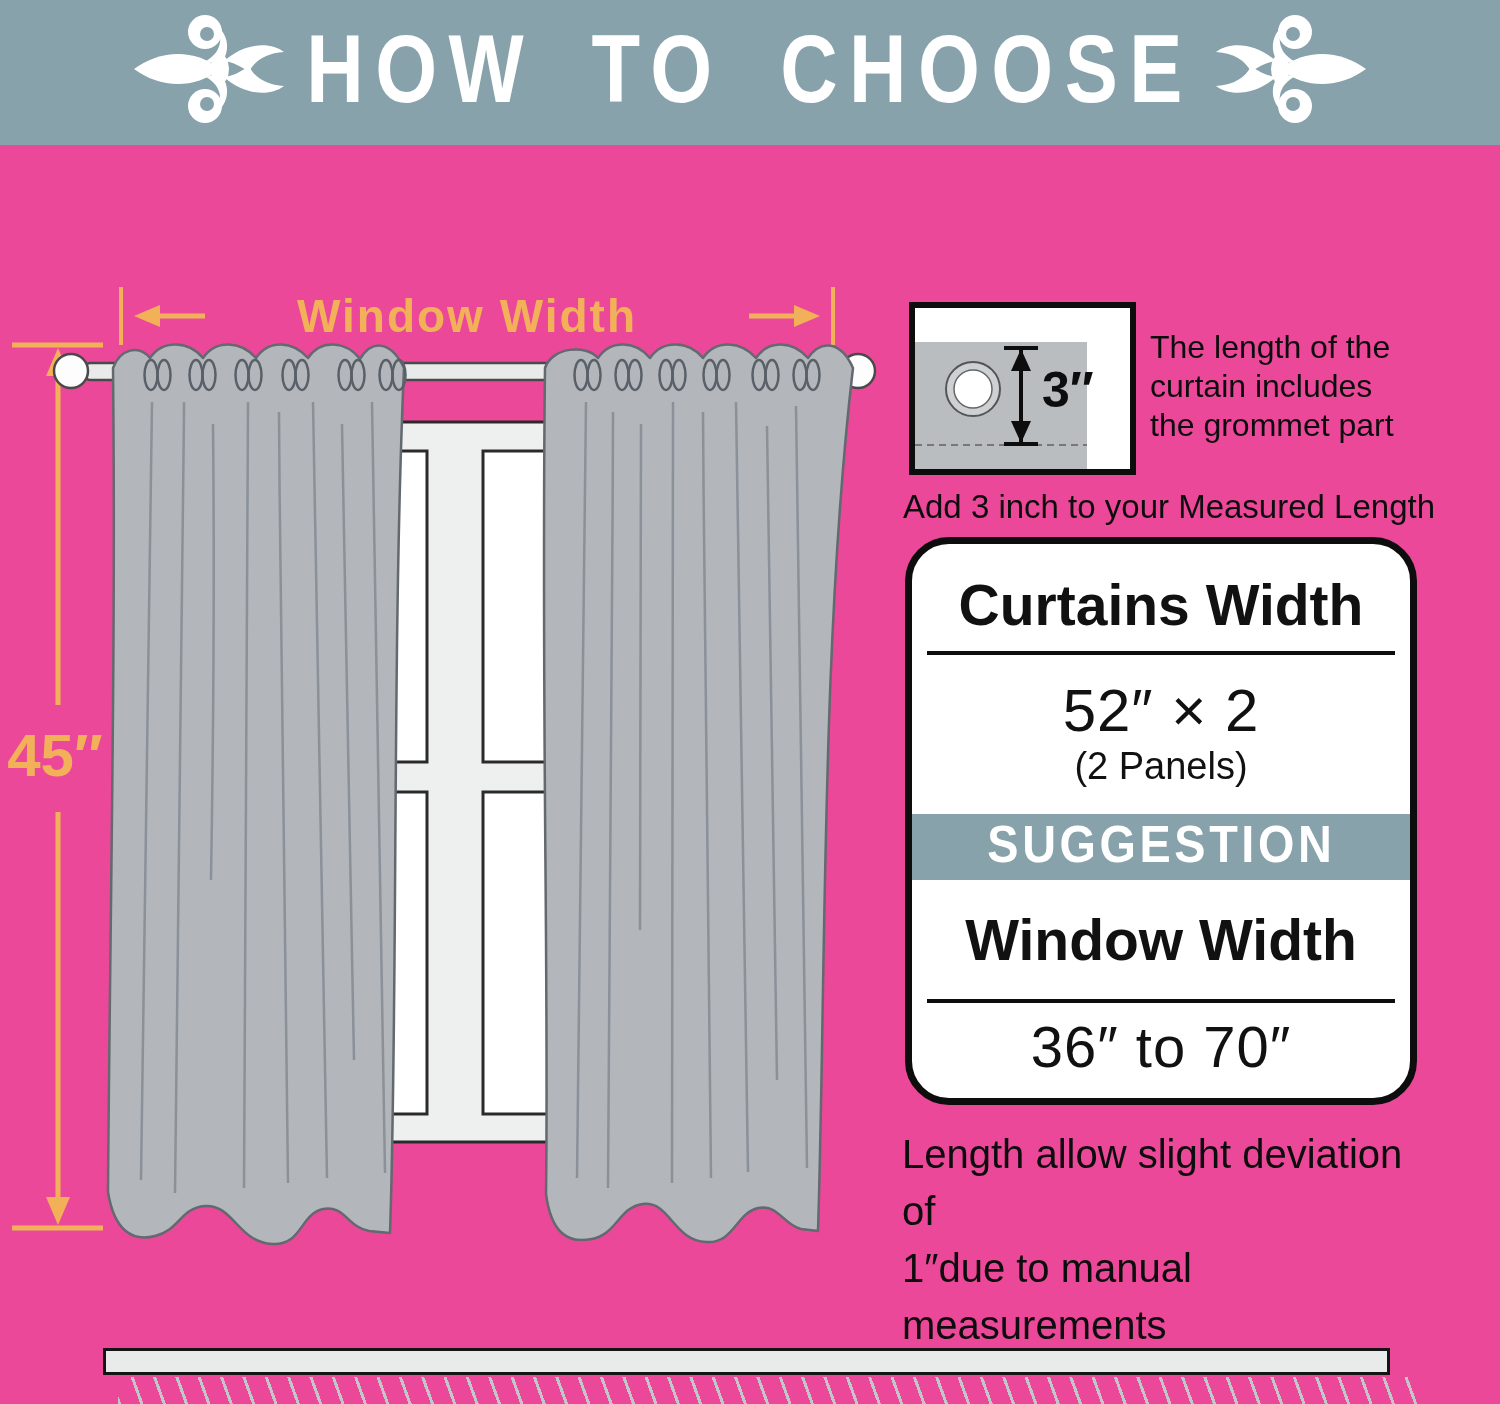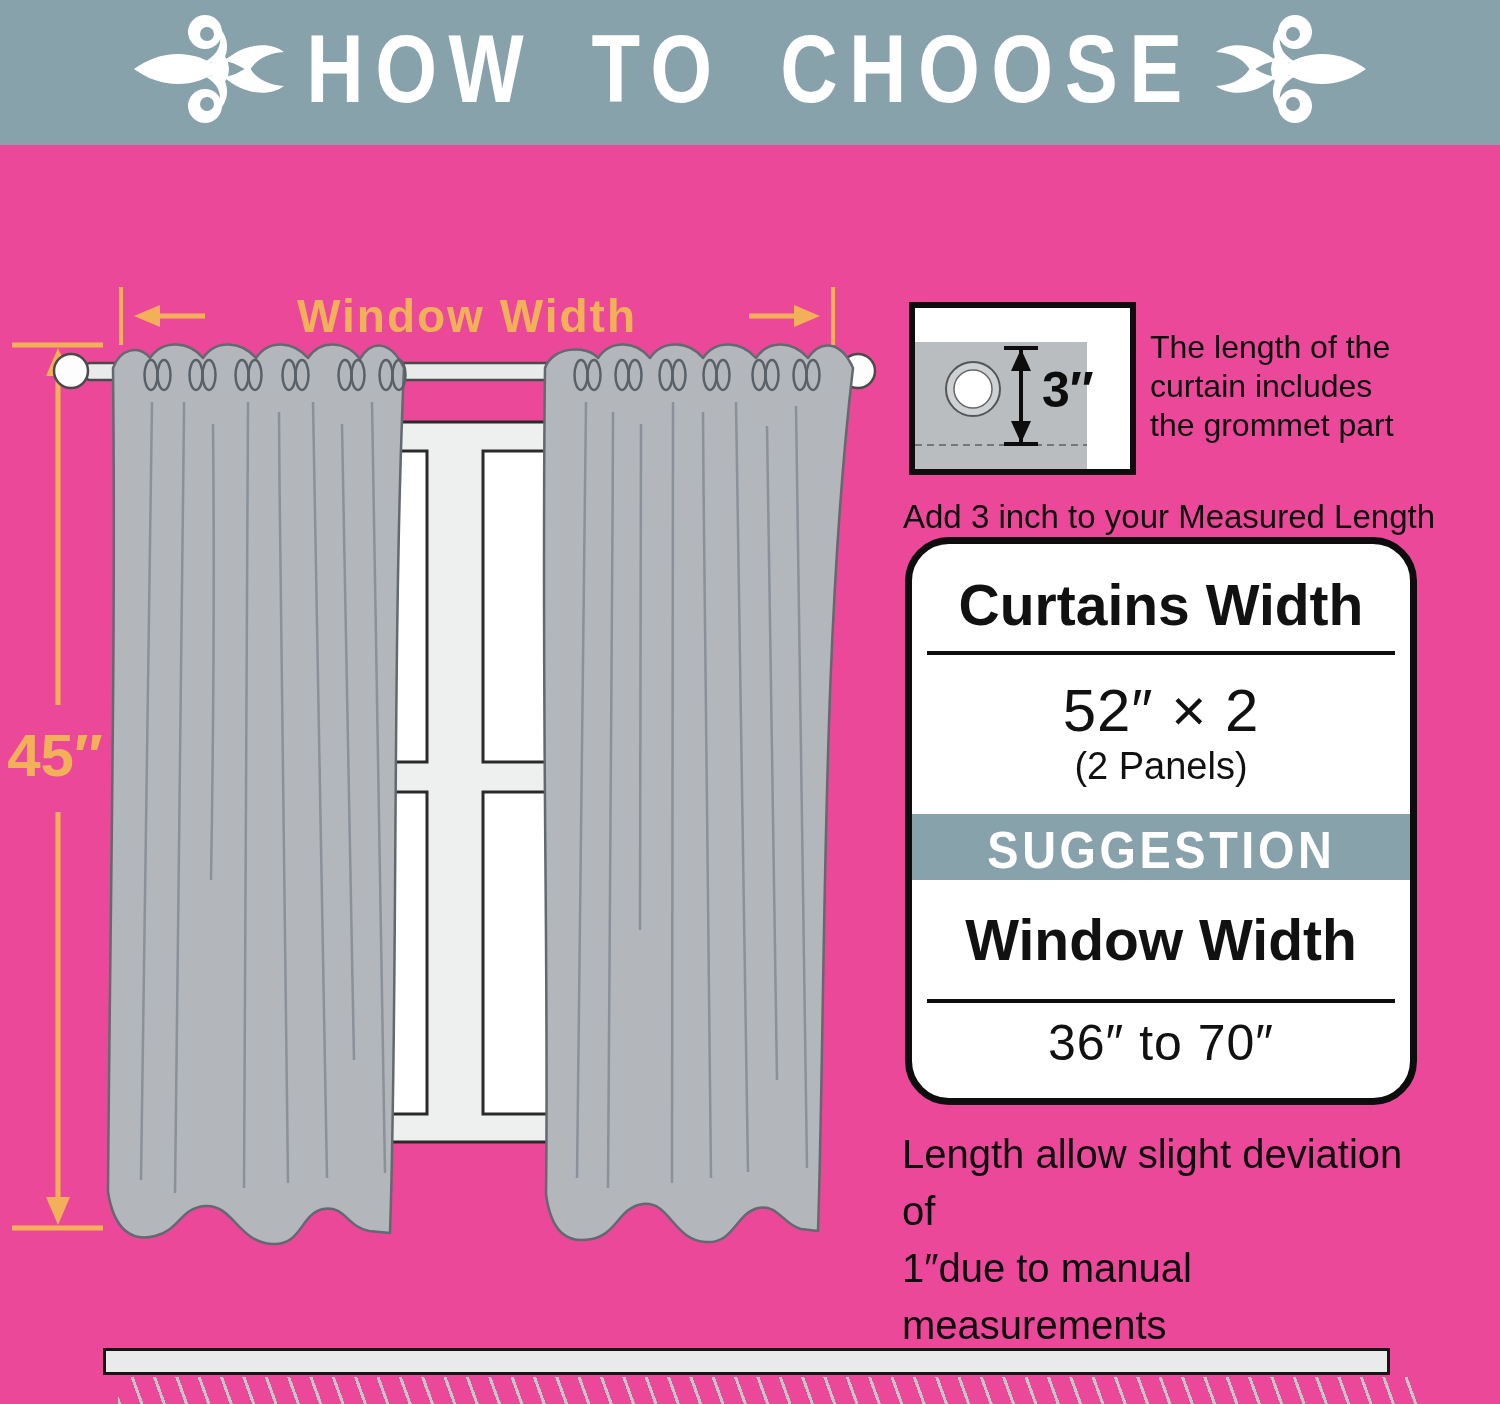--- a/index.html
+++ b/index.html
@@ -18,35 +18,35 @@
   .fleur-left{left:128px;transform:scaleX(-1);}
   .fleur-right{right:128px;}
   
   .illustration{position:absolute;left:0;top:150px;width:900px;height:1254px;}
   
   .grommet-svg{position:absolute;left:905px;top:295px;width:240px;height:190px;}
   .grommet-caption{
     position:absolute;left:1150px;top:328px;width:280px;
     font-size:32px;line-height:39px;color:#0d0d0d;
   }
-  .add-note{position:absolute;left:903px;top:498px;width:560px;font-size:33px;color:#0d0d0d;}
+  .add-note{position:absolute;left:903px;top:488px;width:560px;font-size:33px;color:#0d0d0d;}
   
   .suggestion-box{
     position:absolute;left:905px;top:537px;width:512px;height:568px;box-sizing:border-box;
     border:7px solid #0d0d0d;border-radius:44px;background:#fff;overflow:hidden;
     text-align:center;
   }
   .box-title{font-size:57px;font-weight:700;line-height:1.15;margin:29px 6px 0;}
   .box-title.second{margin-top:28px;}
   .divider{width:calc(100% - 30px);height:4px;background:#0d0d0d;margin:12px auto 0;}
   .divider.second{margin-top:26px;}
   .box-value{font-size:60px;font-weight:400;line-height:1.12;margin-top:22px;letter-spacing:1px;}
-  .box-value.second{font-size:50px;margin-top:12px;}
+  .box-value.second{font-size:58px;margin-top:12px;}
   .box-subnote{font-size:38px;line-height:1.1;margin-top:2px;}
-  .band{margin-top:26px;height:66px;background:#87a2ab;display:flex;align-items:flex-end;justify-content:center;}
+  .band{margin-top:26px;height:66px;background:#87a2ab;display:flex;align-items:flex-start;justify-content:center;}
   .band span{
     display:inline-block;color:#fff;font-size:52px;font-weight:700;
     letter-spacing:4px;transform:scaleX(.9);white-space:nowrap;
   }
   
   .footnote{position:absolute;left:902px;top:1126px;width:540px;font-size:40px;line-height:57px;color:#0d0d0d;}
   
   .floor-bar{
     position:absolute;left:103px;top:1348px;width:1287px;height:27px;box-sizing:border-box;
     background:#e9ebeb;border:3px solid #141414;

